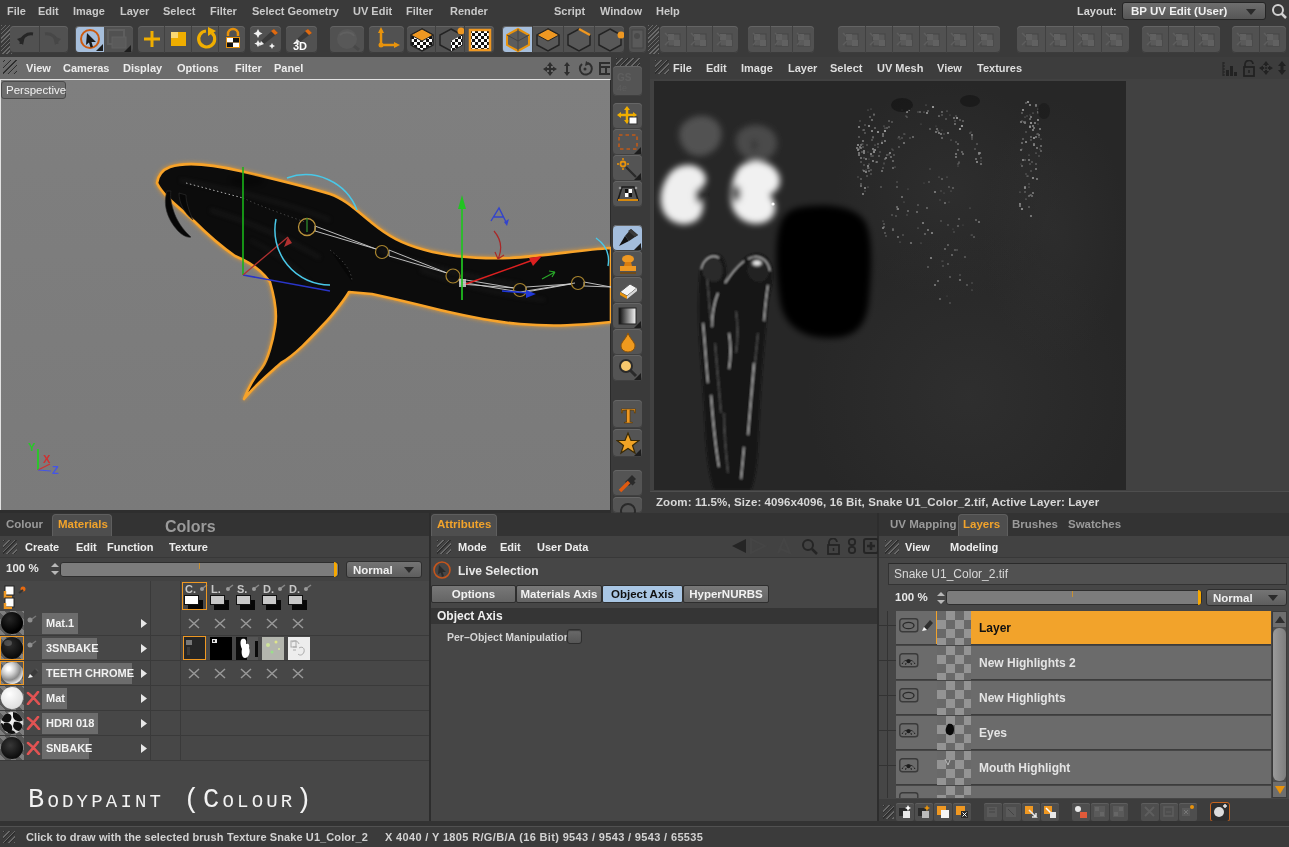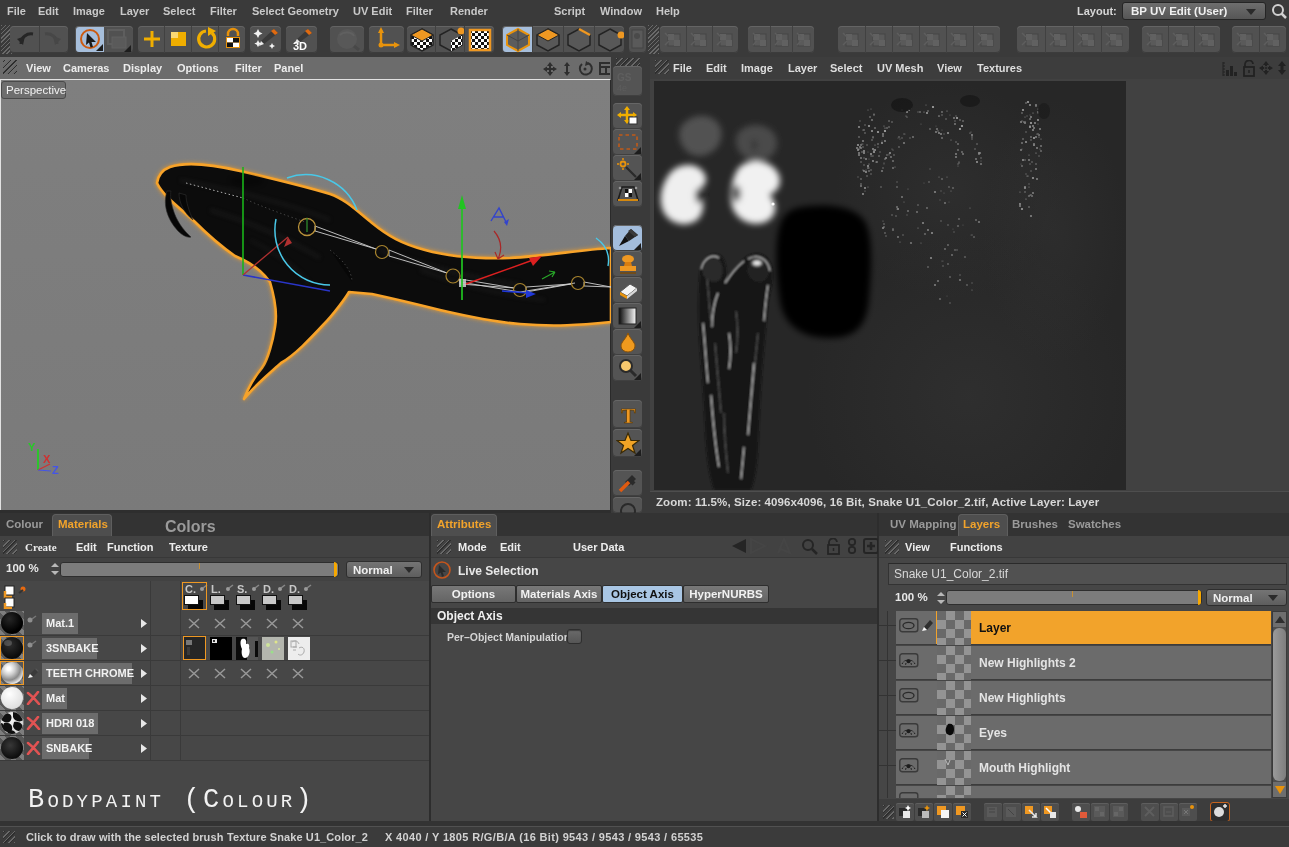--- a/index.html
+++ b/index.html
@@ -992,21 +992,21 @@
 <div class="txt" style="left:437px;top:518px;font-size:11.5px;font-weight:bold;color:#f2a32b;">Attributes</div>
 <div class="txt" style="left:890px;top:518px;font-size:11.5px;font-weight:bold;color:#9a9a9a;">UV Mapping</div>
 <div class="abs" style="left:958px;top:514px;width:50px;height:22px;background:#4e4e4e;border:1px solid #5e5e5e;border-bottom:none;border-radius:4px 4px 0 0;"></div>
 <div class="txt" style="left:963px;top:518px;font-size:11.5px;font-weight:bold;color:#f2a32b;">Layers</div>
 <div class="txt" style="left:1012px;top:518px;font-size:11.5px;font-weight:bold;color:#9a9a9a;">Brushes</div>
 <div class="txt" style="left:1068px;top:518px;font-size:11.5px;font-weight:bold;color:#9a9a9a;">Swatches</div>
 <div class="abs" style="left:429px;top:513px;width:2px;height:313px;background:#2d2d2d;"></div>
 <div class="abs" style="left:877px;top:513px;width:2px;height:313px;background:#2d2d2d;"></div>
 <div class="abs" style="left:0;top:536px;width:429px;height:22px;background:#424242;border-bottom:1px solid #383838;"></div>
 <div class="hgrip" style="left:3px;top:540px;width:14px;height:14px;"></div>
-<div class="txt wmenu" style="left:25px;top:541px;font-family:Liberation Serif, serif;">Create</div>
+<div class="txt wmenu" style="left:25px;top:541px;">Create</div>
 <div class="txt wmenu" style="left:76px;top:541px;">Edit</div>
 <div class="txt wmenu" style="left:107px;top:541px;">Function</div>
 <div class="txt wmenu" style="left:169px;top:541px;">Texture</div>
 <div class="abs" style="left:0;top:558px;width:429px;height:23px;background:#424242;"></div>
 <div class="txt" style="left:6px;top:562px;font-size:11.5px;font-weight:bold;color:#e8e8e8;">100 %</div>
 <svg class="abs" style="left:50px;top:562px;" width="10" height="14" fill="#b8b8b8">
     <path d="M5,1 L9,5 H1 Z M5,13 L9,9 H1 Z"></path>
   </svg>
 <div class="abs" style="left:60px;top:562px;width:279px;height:15px;background:#7c7c7c;border:1px solid #2e2e2e;border-radius:3px;"></div>
 <div class="abs" style="left:334px;top:562px;width:3px;height:15px;background:#f7a800;border-radius:0 3px 3px 0;"></div>
@@ -1204,21 +1204,21 @@
 <div class="abs" style="left:42px;top:738px;width:47px;height:21px;background:#6c6c6c;"></div>
 <div class="txt" style="left:46px;top:742px;font-size:11px;font-weight:bold;color:#f2f2f2;">SNBAKE</div>
 <svg class="abs" style="left:140px;top:743px;" width="8" height="11">
     <path d="M1,1 L7,5.5 L1,10 Z" fill="#e8e8e8"></path>
   </svg>
 <div class="txt" style="left:28px;top:785px;font-size:27px;font-family:'Liberation Mono',monospace;font-variant:small-caps;color:#f2f2f2;letter-spacing:3.2px;">Bodypaint (Colour)</div>
 <div class="abs" style="left:431px;top:536px;width:446px;height:22px;background:#424242;border-bottom:1px solid #383838;"></div>
 <div class="hgrip" style="left:437px;top:540px;width:14px;height:14px;"></div>
 <div class="txt wmenu" style="left:458px;top:541px;">Mode</div>
 <div class="txt wmenu" style="left:500px;top:541px;">Edit</div>
-<div class="txt wmenu" style="left:537px;top:541px;margin-left:36px;">User Data</div>
+<div class="txt wmenu" style="left:537px;top:541px;">User Data</div>
 <svg class="abs" style="left:728px;top:538px;" width="150" height="17">
     <path d="M18,1 L18,15 L4,8 Z" fill="#252525"></path>
     <path d="M23,15 L23,1 L37,8 Z" fill="none" stroke="#454545" stroke-width="2"></path>
     <path d="M50,15 L56,1 L62,15 L53,11 Z" fill="none" stroke="#454545" stroke-width="2"></path>
     <g stroke="#252525" fill="none">
       <circle cx="80" cy="7" r="5" stroke-width="2"></circle>
       <line x1="84" y1="11" x2="89" y2="16" stroke-width="2.5"></line>
     </g>
     <g stroke="#252525" fill="none">
       <rect x="100" y="7" width="11" height="9" stroke-width="1.8"></rect>
@@ -1248,21 +1248,21 @@
 <div class="txt" style="left:602px;top:588px;width:81px;text-align:center;font-size:11.5px;font-weight:bold;color:#101010;">Object Axis</div>
 <div class="abs" style="left:683px;top:585px;width:86px;height:18px;background:linear-gradient(#787878,#646464);border:1px solid #2e2e2e;border-radius:2px;"></div>
 <div class="txt" style="left:683px;top:588px;width:86px;text-align:center;font-size:11.5px;font-weight:bold;color:#f2f2f2;">HyperNURBS</div>
 <div class="abs" style="left:431px;top:608px;width:446px;height:16px;background:#353535;"></div>
 <div class="txt" style="left:437px;top:609px;font-size:12px;font-weight:bold;color:#f0f0f0;">Object Axis</div>
 <div class="txt" style="left:447px;top:631px;font-size:10.5px;font-weight:bold;color:#d4d4d4;">Per–Object Manipulation</div>
 <div class="abs" style="left:567px;top:629px;width:15px;height:15px;background:linear-gradient(#6a6a6a,#565656);border:1px solid #2e2e2e;border-radius:3px;box-shadow:inset 0 1px 1px rgba(0,0,0,0.4);"></div>
 <div class="abs" style="left:879px;top:536px;width:410px;height:22px;background:#424242;border-bottom:1px solid #383838;"></div>
 <div class="hgrip" style="left:885px;top:540px;width:14px;height:14px;"></div>
 <div class="txt wmenu" style="left:905px;top:541px;">View</div>
-<div class="txt wmenu" style="left:950px;top:541px;">Functions</div>
+<div class="txt wmenu" style="left:950px;top:541px;">Modeling</div>
 <div class="abs" style="left:888px;top:563px;width:399px;height:22px;background:#515151;border:1px solid #333;border-top:1px solid #2a2a2a;"></div>
 <div class="txt" style="left:894px;top:567px;font-size:12px;color:#d8d8d8;">Snake U1_Color_2.tif</div>
 <div class="txt" style="left:895px;top:591px;font-size:11.5px;font-weight:bold;color:#e8e8e8;">100 %</div>
 <svg class="abs" style="left:936px;top:591px;" width="10" height="14" fill="#b8b8b8">
     <path d="M5,1 L9,5 H1 Z M5,13 L9,9 H1 Z"></path>
   </svg>
 <div class="abs" style="left:946px;top:590px;width:256px;height:15px;background:#7c7c7c;border:1px solid #2e2e2e;border-radius:3px;"></div>
 <div class="abs" style="left:1198px;top:590px;width:3px;height:15px;background:#f7a800;border-radius:0 3px 3px 0;"></div>
 <div class="abs" style="left:1072px;top:591px;width:1px;height:6px;background:#c89032;"></div>
 <div class="abs" style="left:1206px;top:589px;width:81px;height:17px;background:linear-gradient(#747474,#5e5e5e);border:1px solid #2e2e2e;border-radius:3px;"></div>

